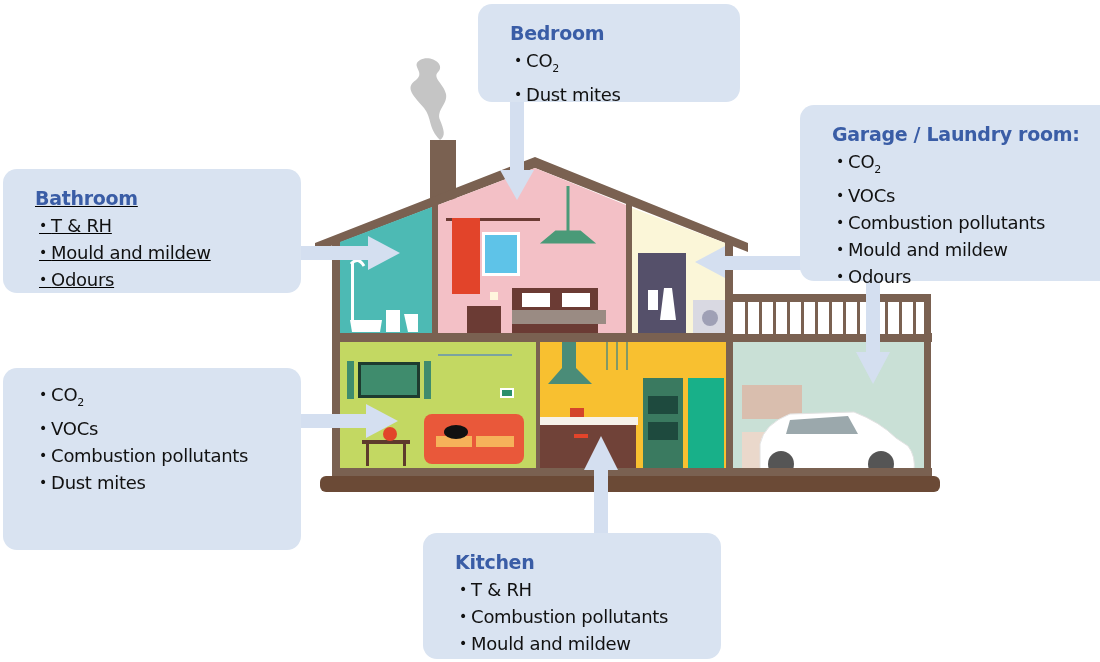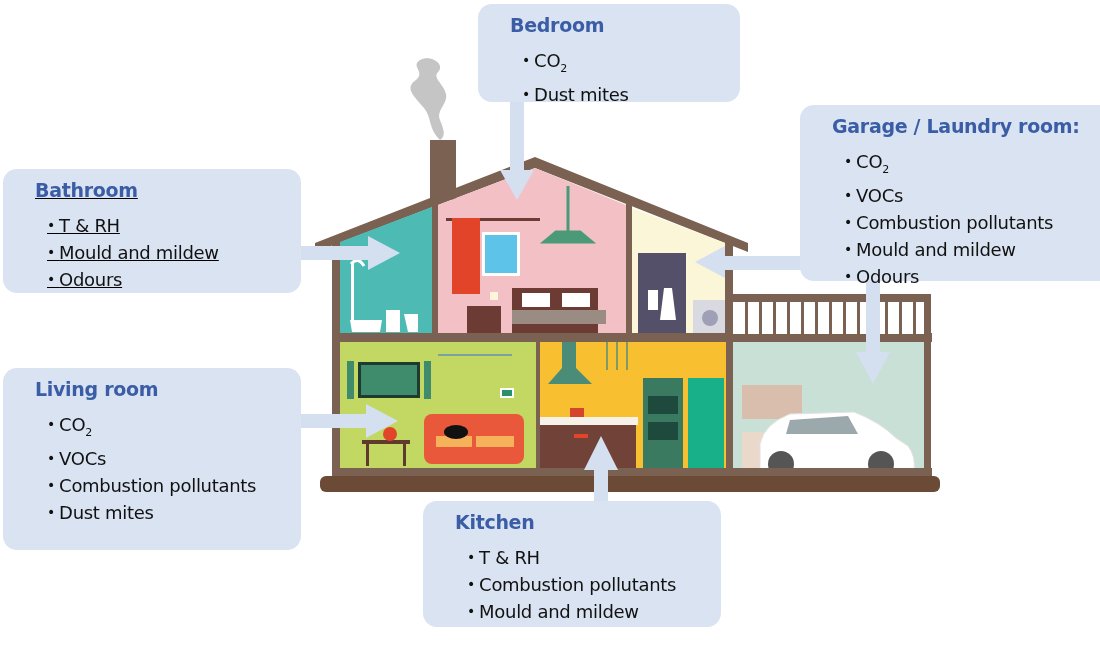--- a/index.html
+++ b/index.html
@@ -3,24 +3,24 @@
 <meta charset="utf-8">
 <style>
   html, body { margin:0; padding:0; background:#ffffff; }
   body { width:1100px; height:662px; position:relative; overflow:hidden; font-family:"Liberation Sans", "DejaVu Sans", sans-serif; }
   #scene { position:absolute; left:0; top:0; width:1100px; height:662px; }
   .callout {
     position:absolute; background:#d9e3f1; border-radius:14px;
     box-sizing:border-box; padding:10px 18px 10px 32px;
   }
   .callout h3 {
-    margin:0 0 2px 0; color:#3a5da6; font-size:19px; font-weight:bold;
+    margin:8px 0 2px 0; color:#3a5da6; font-size:19px; font-weight:bold;
     font-family:"DejaVu Sans", sans-serif; letter-spacing:-0.3px;
   }
-  .callout ul { margin:12px; padding:0; list-style:none; }
+  .callout ul { margin:4px; padding:0; list-style:none; }
   .callout li {
     font-family:"DejaVu Sans", sans-serif; font-size:18px; color:#111; line-height:26px;
     letter-spacing:-0.3px; white-space:nowrap;
   }
   .callout li::before { content:"• "; font-size:14px; position:relative; top:-2px; }
   .callout li sub { font-size:11px; }
 </style>
 </head>
 <body>
 
@@ -178,29 +178,28 @@
   <ul>
     <li><span>CO</span><sub>2</sub></li>
     <li>VOCs</li>
     <li>Combustion pollutants</li>
     <li>Mould and mildew</li>
     <li>Odours</li>
   </ul>
 </div>
 
 <div class="callout" style="left:3px; top:368px; width:298px; height:182px;">
-  <h3>Living room</h3>
   <ul>
     <li><span>CO</span><sub>2</sub></li>
     <li>VOCs</li>
     <li>Combustion pollutants</li>
     <li>Dust mites</li>
   </ul>
 </div>
 
-<div class="callout" style="left:423px; top:501px; width:298px; height:126px;">
+<div class="callout" style="left:423px; top:533px; width:298px; height:126px;">
   <h3>Kitchen</h3>
   <ul>
     <li>T &amp; RH</li>
     <li>Combustion pollutants</li>
     <li>Mould and mildew</li>
   </ul>
 </div>
 
 </body></html>

